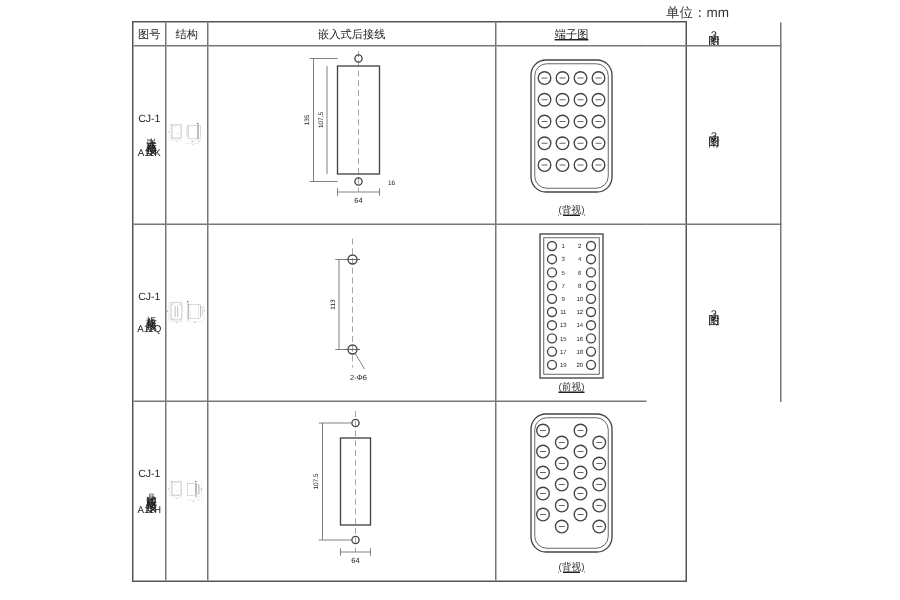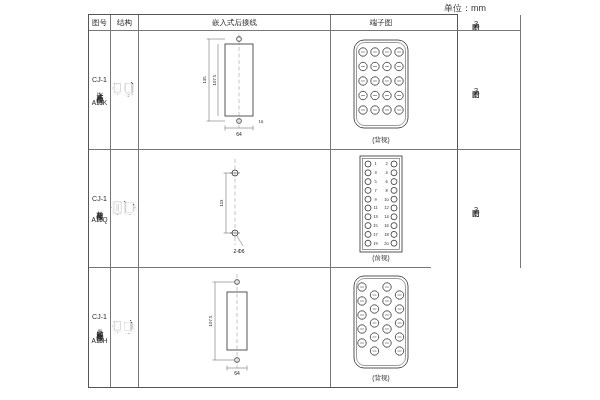--- a/index.html
+++ b/index.html
@@ -3,21 +3,21 @@
 <meta charset="utf-8">
 <style>
   * { margin:0; padding:0; box-sizing:border-box; }
   body { width:600px; height:400px; background:#fff; font-family:"Liberation Sans",sans-serif; color:#222; position:relative; overflow:hidden; }
   .page { position:absolute; inset:0; background:#fff; }
   .unit-label { position:absolute; left:444px; top:2px; font-size:9px; color:#333; }
   .spec-table { position:absolute; left:88px; top:14px; width:370px; height:374px;
     display:grid; grid-template-columns:22px 28px 192px 100px 90px; grid-template-rows:16px 1fr 1fr 1fr;
     border:1px solid #555; background:#fff; }
   .cell { border-right:1px solid #777; border-bottom:1px solid #777; display:flex; align-items:center; justify-content:center; position:relative; overflow:hidden; }
-  .cell.last-col { border-right:none; }
+  .cell.last-col { border-right:none;text-decoration:underline; }
   .cell.last-row { border-bottom:none; }
   .hdr { font-size:7.5px; color:#222; white-space:nowrap; }
   .vt { writing-mode:vertical-rl; text-orientation:upright; letter-spacing:1px; }
   .fig-cell { font-size:7.5px; }
   .struct-cell { flex-direction:column; padding:6px 0 4px 0; justify-content:center; gap:3px; }
   .struct-model { font-size:7px; }
   .struct-type { font-size:7px; }
   .struct-code { font-size:6.5px; margin-top:4px; }
   .term-cell { flex-direction:column; gap:1px; }
   .term-view { font-size:6.5px; color:#333; }

